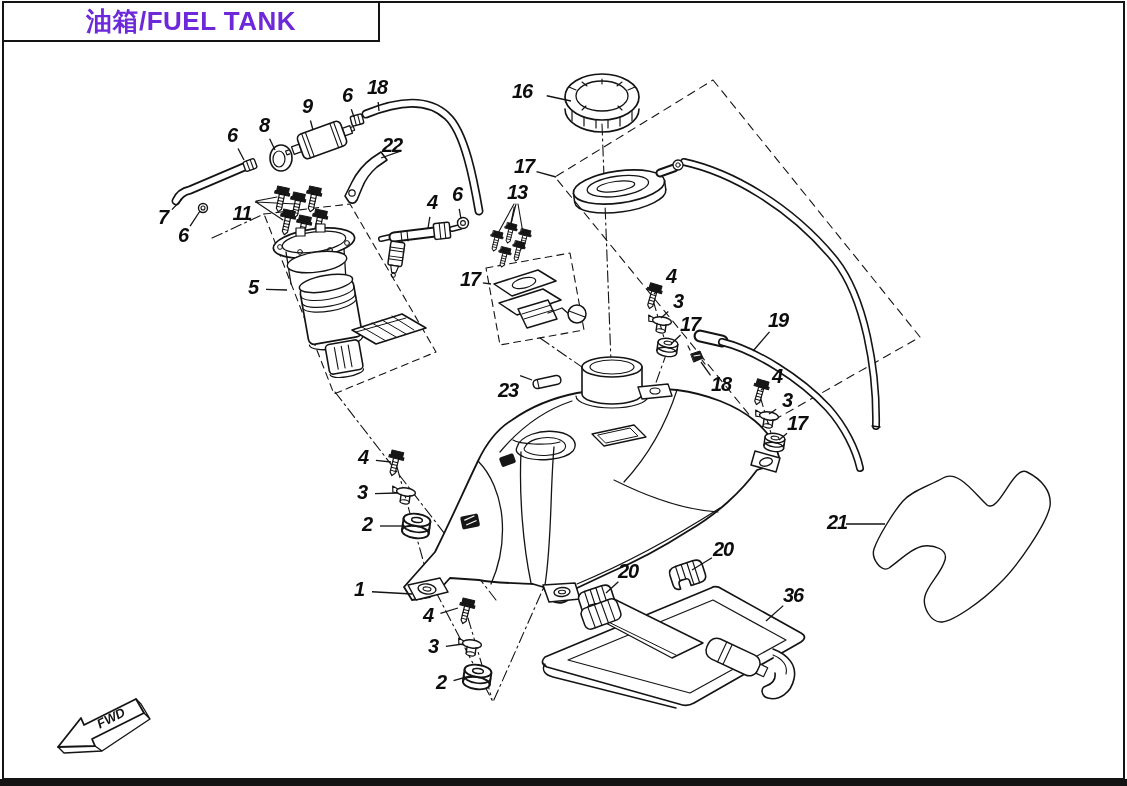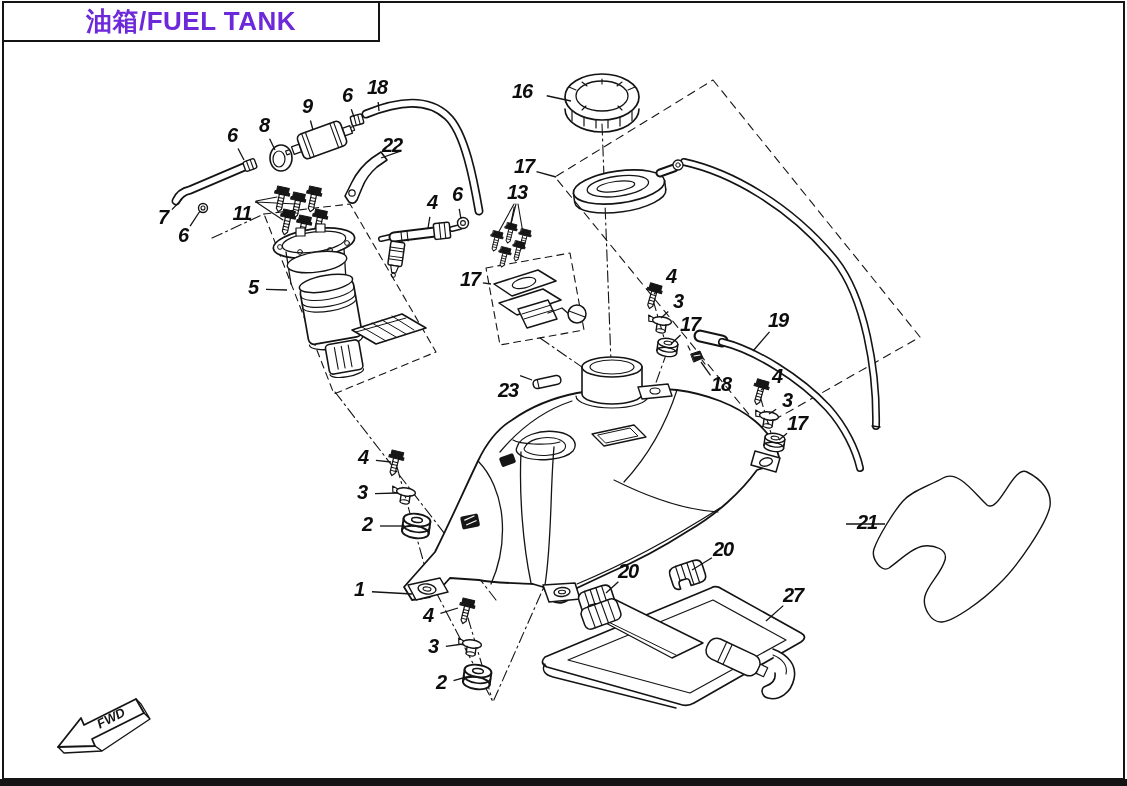--- a/index.html
+++ b/index.html
@@ -382,22 +382,22 @@
       <div class="callout" style="left: 508px; top: 392px;">23</div>
       <div class="callout" style="left: 363px; top: 459px;">4</div>
       <div class="callout" style="left: 362px; top: 494px;">3</div>
       <div class="callout" style="left: 367px; top: 526px;">2</div>
       <div class="callout" style="left: 359px; top: 591px;">1</div>
       <div class="callout" style="left: 428px; top: 617px;">4</div>
       <div class="callout" style="left: 433px; top: 648px;">3</div>
       <div class="callout" style="left: 441px; top: 684px;">2</div>
       <div class="callout" style="left: 628px; top: 573px;">20</div>
       <div class="callout" style="left: 723px; top: 551px;">20</div>
-      <div class="callout" style="left: 793px; top: 597px;">27</div>
-      <div class="callout" style="left: 867px; top: 524px;">21</div>
+      <div class="callout" style="left: 793px; top: 597px;">36</div>
+      <div class="callout" style="left: 837px; top: 524px;">21</div>
     </div>
 
   <div class="frame"></div>
   <div class="title-box">
     <span>油箱/FUEL TANK</span>
   </div>
   <div class="bottom-bar"></div>
 </div>
 
 </body></html>

